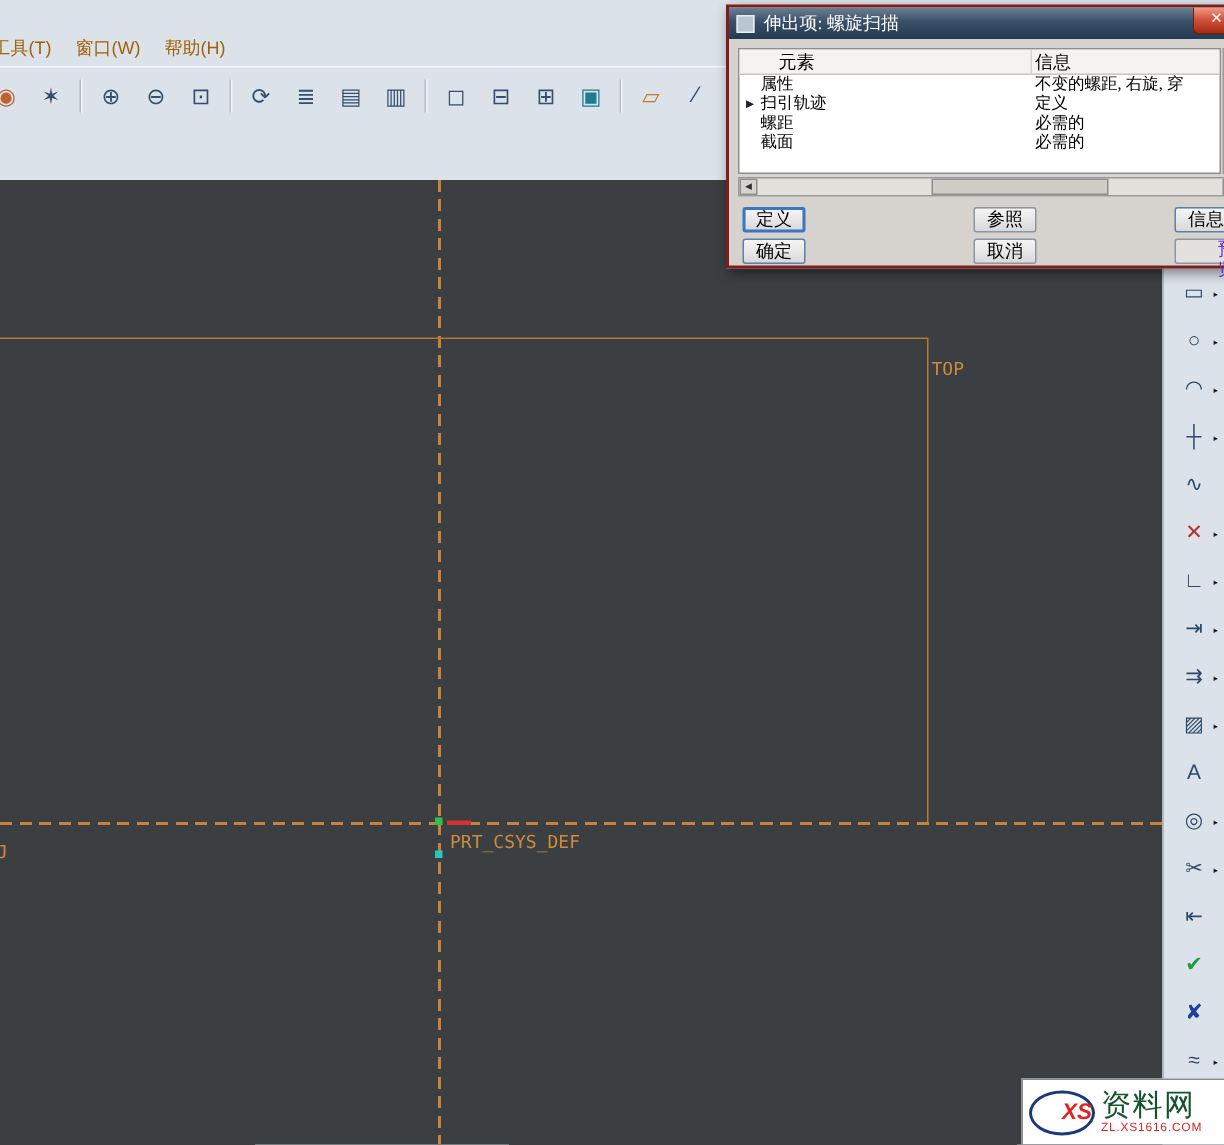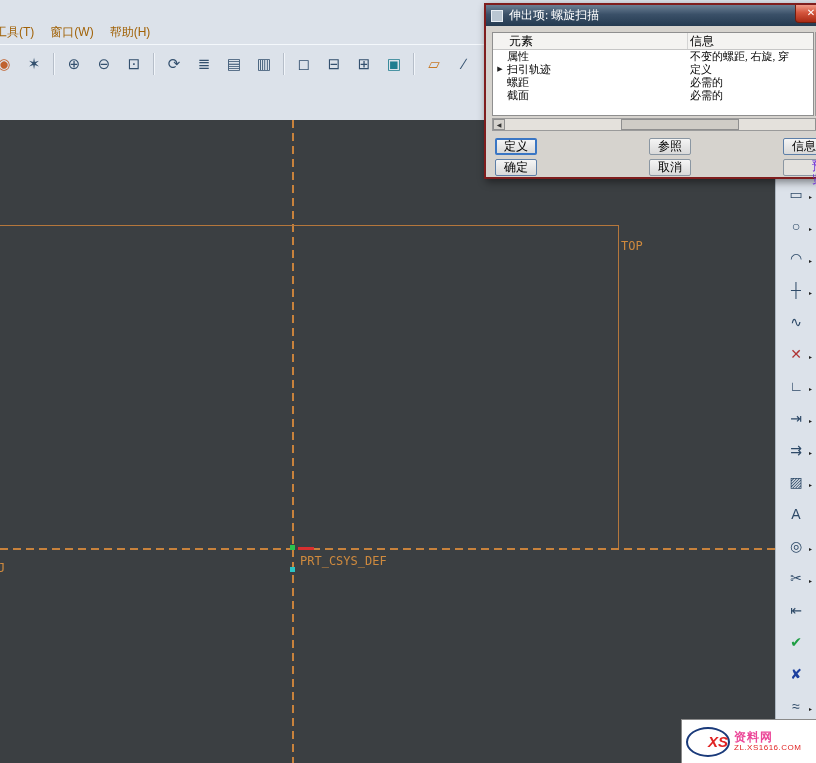--- a/index.html
+++ b/index.html
@@ -60,21 +60,21 @@
     color:#fff;font-size:12px;display:flex;align-items:center;gap:6px;padding-left:5px;box-sizing:border-box;}
   .dlg-sysicon{width:10px;height:10px;border:1px solid #e8eef4;background:#b9c6d2;display:inline-block;}
   .dlg-close{position:absolute;top:0;right:4px;width:30px;height:17px;
     background:linear-gradient(#f09a88,#d4553d 45%,#a92a14);
     border:1px solid #731d0e;border-top:none;border-radius:0 0 4px 4px;
     color:#fff;font-size:10px;text-align:center;line-height:16px;cursor:default;}
   .dlg-table{position:absolute;left:6px;top:27px;width:322px;height:84px;background:#fff;
     border:1px solid #8f8f8f;box-sizing:border-box;overflow:hidden;font-size:11px;color:#000;}
   .tbl-head{display:flex;height:16px;align-items:center;background:#f4f3f1;border-bottom:1px solid #c6c6c6;}
   .tbl-head .th{font-size:12px;}
-  .th.c1{width:195px;padding-left:16px;box-sizing:border-box;border-right:1px solid #d4d4d4;height:16px;line-height:16px;}
+  .th.c1{width:195px;padding-left:26px;box-sizing:border-box;border-right:1px solid #d4d4d4;height:16px;line-height:16px;}
   .th.c2{flex:1;padding-left:2px;height:16px;line-height:16px;}
   .tbl-row{display:flex;height:13px;line-height:13px;align-items:flex-end;}
   .gut{width:14px;text-align:center;font-size:7px;color:#222;flex:none;}
   .cell.c1{width:181px;flex:none;white-space:nowrap;overflow:hidden;}
   .cell.c2{flex:1;white-space:nowrap;overflow:hidden;padding-left:2px;}
   .vscroll{position:absolute;left:329px;top:27px;width:13px;height:84px;background:#e4e1dc;border:1px solid #9a9a9a;box-sizing:border-box;}
   .vscroll .sb-btn{position:absolute;left:0;width:11px;height:11px;background:#d6d3ce;border:1px solid #8f8f8f;
     font-size:6px;text-align:center;line-height:10px;color:#333;box-sizing:border-box;}
   .vscroll .sb-up{top:0;}
   .vscroll .sb-down{bottom:0;}
@@ -94,21 +94,21 @@
   .btn-cancel{left:163px;top:154px;width:42px;}
   .btn-preview{left:297px;top:154px;width:42px;color:#6d28d9;background:#e3e1dd;padding-left:28px;}
   
   .watermark{position:absolute;left:681px;top:719px;width:135px;height:44px;background:#fff;
     display:flex;align-items:center;gap:4px;padding:2px 4px;box-sizing:border-box;z-index:20;
     border-left:1px solid #8a8a8a;border-top:1px solid #8a8a8a;}
   .wm-logo{width:40px;height:26px;border:2px solid #1a3a7a;border-radius:50%;flex:none;
     display:flex;align-items:center;justify-content:flex-end;color:#e02424;
     font-weight:bold;font-style:italic;font-size:15px;background:#fff;}
   .wm-text{display:flex;flex-direction:column;line-height:1.05;}
-  .wm-brand{color:#ec4899;font-weight:bold;font-size:12px;letter-spacing:1px;}
+  .wm-brand{color:#14532d;font-weight:normal;font-size:20px;letter-spacing:1px;}
   .wm-url{color:#e02424;font-size:8px;letter-spacing:.5px;}
 </style>
 </head>
 <body>
 
 <div>
 
   <div class="topbar">
     <div class="menurow">
       <span class="menu-item">工具(T)</span>

